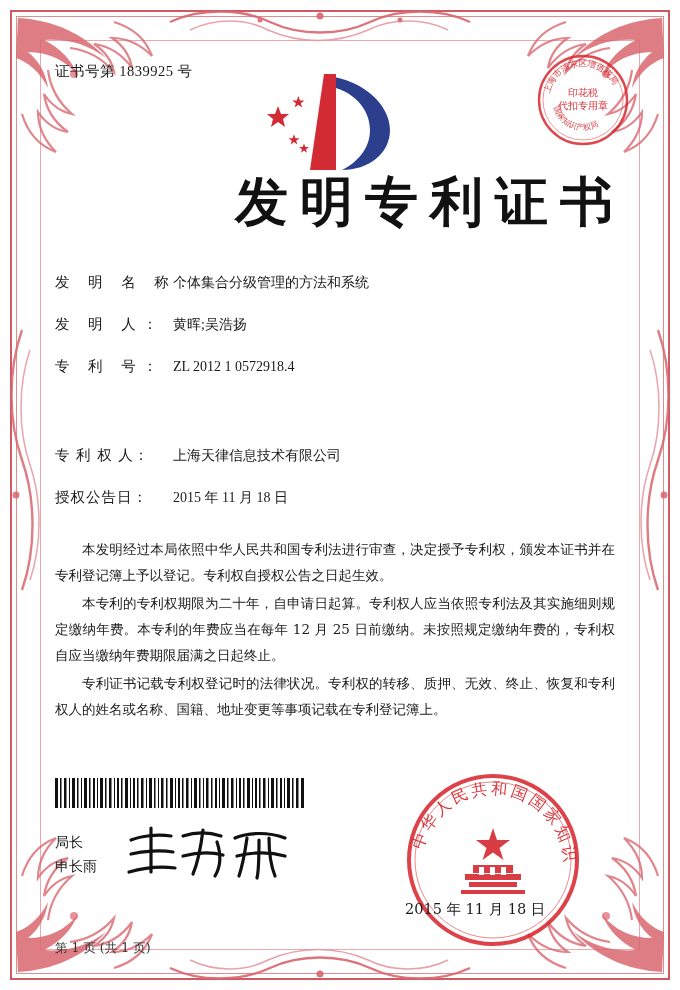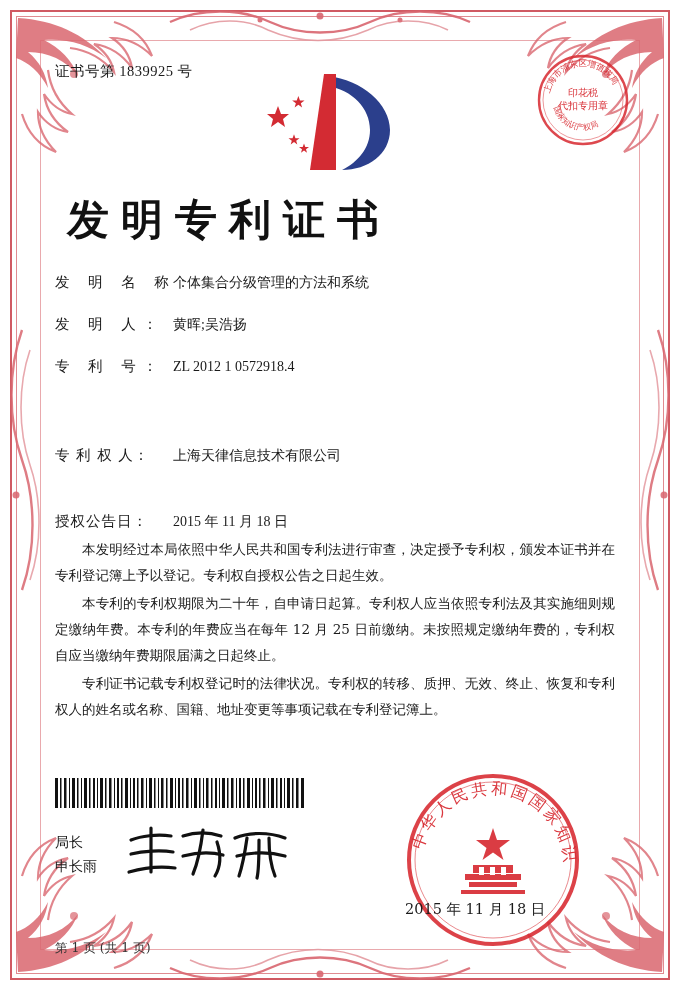--- a/index.html
+++ b/index.html
@@ -78,24 +78,24 @@
 
   
   .stamp-tax {
     position: absolute;
     right: -6px; top: 0px;
     width: 96px; height: 96px;
   }
 
   .title {
     position: absolute;
-    left: 0; top: 140px;
+    left: 0; top: 115px;
     width: 570px;
-    text-align: left;
-    font-size: 42px;
+    text-align: right;
+    font-size: 53px;
     font-weight: bold;
     letter-spacing: 12px;
     text-indent: 12px;
     font-family: "DejaVu Serif", "Liberation Serif", serif;
     color: #111;
   }
 
   .fields {
     position: absolute;
     left: 0; top: 222px;
@@ -118,21 +118,21 @@
     display: inline-block;
     color: #1a1a1a;
     font-family: Liberation Serif, serif;
     font-size: 14px;
   }
   .lbl-w1 { width: 118px; letter-spacing: 7px; }
   .lbl-w2 { width: 118px; letter-spacing: 7px; }
   .lbl-w3 { width: 118px; letter-spacing: 7px; }
   .lbl-w4 { width: 118px; letter-spacing: 0px; }
   .lbl-w5 { width: 118px; letter-spacing: 1px; margin-top: 48px; }
-  .lbl-w6 { width: 118px; letter-spacing: 1px; margin-top: 24px; }
+  .lbl-w6 { width: 118px; letter-spacing: 1px; }
 
   .paras {
     position: absolute;
     left: 0; top: 484px;
     width: 560px;
     font-size: 13.5px;
     line-height: 26px;
     font-family: "DejaVu Serif", "Liberation Serif", serif;
     color: #1a1a1a;
     text-align: justify;

